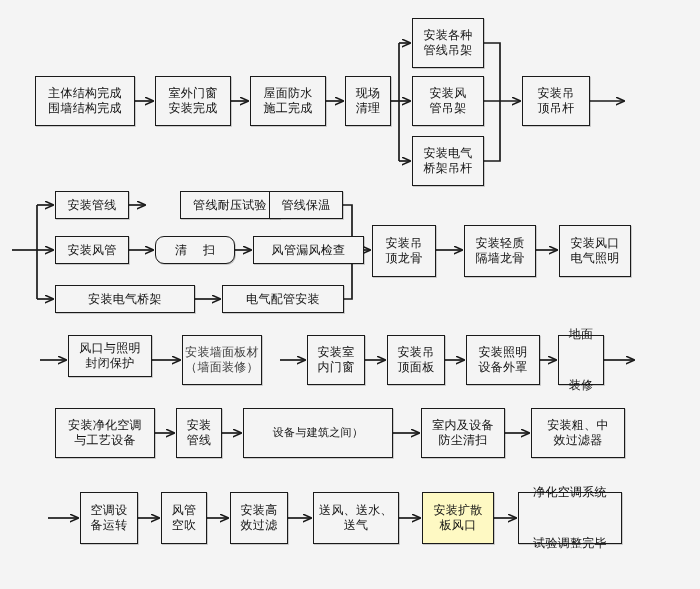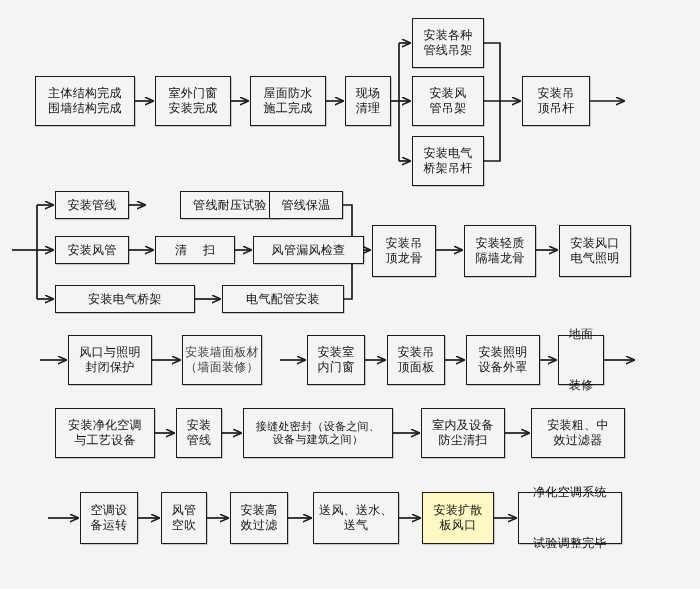--- a/index.html
+++ b/index.html
@@ -146,21 +146,21 @@
       </div>
       <div class="node f12" style="left: 147px; top: 191px; width: 100px; height: 28px; border-color: rgb(26, 26, 26); background: rgb(244, 244, 244); color: rgb(17, 17, 17); margin-left: 33px;">
         <span class="ln">管线耐压试验</span>
       </div>
       <div class="node f12" style="left: 269px; top: 191px; width: 74px; height: 28px; border-color: rgb(26, 26, 26); background: rgb(244, 244, 244); color: rgb(17, 17, 17);">
         <span class="ln">管线保温</span>
       </div>
       <div class="node f12" style="left: 55px; top: 236px; width: 74px; height: 28px; border-color: rgb(26, 26, 26); background: rgb(244, 244, 244); color: rgb(17, 17, 17);">
         <span class="ln">安装风管</span>
       </div>
-      <div class="node spaced f12" style="left: 155px; top: 236px; width: 80px; height: 28px; border-color: rgb(26, 26, 26); background: rgb(244, 244, 244); color: rgb(17, 17, 17);">
+      <div class="node spaced f12" style="left: 155px; top: 236px; width: 80px; height: 28px; border-color: rgb(26, 26, 26); background: rgb(244, 244, 244); color: rgb(17, 17, 17); border-radius: 9px;">
         <span class="ln">清  扫</span>
       </div>
       <div class="node f12" style="left: 253px; top: 236px; width: 111px; height: 28px; border-color: rgb(26, 26, 26); background: rgb(244, 244, 244); color: rgb(17, 17, 17);">
         <span class="ln">风管漏风检查</span>
       </div>
       <div class="node f12" style="left: 55px; top: 285px; width: 140px; height: 28px; border-color: rgb(26, 26, 26); background: rgb(244, 244, 244); color: rgb(17, 17, 17);">
         <span class="ln">安装电气桥架</span>
       </div>
       <div class="node f12" style="left: 222px; top: 285px; width: 122px; height: 28px; border-color: rgb(26, 26, 26); background: rgb(244, 244, 244); color: rgb(17, 17, 17);">
         <span class="ln">电气配管安装</span>
@@ -170,21 +170,21 @@
         <span class="ln">顶龙骨</span>
       </div>
       <div class="node f12" style="left: 464px; top: 225px; width: 72px; height: 52px; border-color: rgb(26, 26, 26); background: rgb(244, 244, 244); color: rgb(17, 17, 17);">
         <span class="ln">安装轻质</span>
         <span class="ln">隔墙龙骨</span>
       </div>
       <div class="node f12" style="left: 559px; top: 225px; width: 72px; height: 52px; border-color: rgb(26, 26, 26); background: rgb(244, 244, 244); color: rgb(17, 17, 17);">
         <span class="ln">安装风口</span>
         <span class="ln">电气照明</span>
       </div>
-      <div class="node f12" style="left: 68px; top: 335px; width: 84px; height: 50px; border-color: rgb(26, 26, 26); background: rgb(244, 244, 244); color: rgb(17, 17, 17);">
+      <div class="node f12" style="left: 68px; top: 335px; width: 84px; height: 42px; border-color: rgb(26, 26, 26); background: rgb(244, 244, 244); color: rgb(17, 17, 17);">
         <span class="ln">风口与照明</span>
         <span class="ln">封闭保护</span>
       </div>
       <div class="node f12" style="left: 182px; top: 335px; width: 80px; height: 50px; border-color: rgb(26, 26, 26); background: rgb(244, 244, 244); color: #404040;">
         <span class="ln">安装墙面板材</span>
         <span class="ln">（墙面装修）</span>
       </div>
       <div class="node f12" style="left: 307px; top: 335px; width: 58px; height: 50px; border-color: rgb(26, 26, 26); background: rgb(244, 244, 244); color: rgb(17, 17, 17);">
         <span class="ln">安装室</span>
         <span class="ln">内门窗</span>
@@ -203,21 +203,20 @@
       </div>
       <div class="node f12" style="left: 55px; top: 408px; width: 100px; height: 50px; border-color: rgb(26, 26, 26); background: rgb(244, 244, 244); color: rgb(17, 17, 17);">
         <span class="ln">安装净化空调</span>
         <span class="ln">与工艺设备</span>
       </div>
       <div class="node f12" style="left: 176px; top: 408px; width: 46px; height: 50px; border-color: rgb(26, 26, 26); background: rgb(244, 244, 244); color: rgb(17, 17, 17);">
         <span class="ln">安装</span>
         <span class="ln">管线</span>
       </div>
       <div class="node f11" style="left: 243px; top: 408px; width: 150px; height: 50px; border-color: rgb(26, 26, 26); background: rgb(244, 244, 244); color: rgb(17, 17, 17);">
-        <span class="ln">接缝处密封（设备之间、</span>
         <span class="ln">设备与建筑之间）</span>
       </div>
       <div class="node f12" style="left: 421px; top: 408px; width: 84px; height: 50px; border-color: rgb(26, 26, 26); background: rgb(244, 244, 244); color: rgb(17, 17, 17);">
         <span class="ln">室内及设备</span>
         <span class="ln">防尘清扫</span>
       </div>
       <div class="node f12" style="left: 531px; top: 408px; width: 94px; height: 50px; border-color: rgb(26, 26, 26); background: rgb(244, 244, 244); color: rgb(17, 17, 17);">
         <span class="ln">安装粗、中</span>
         <span class="ln">效过滤器</span>
       </div>

